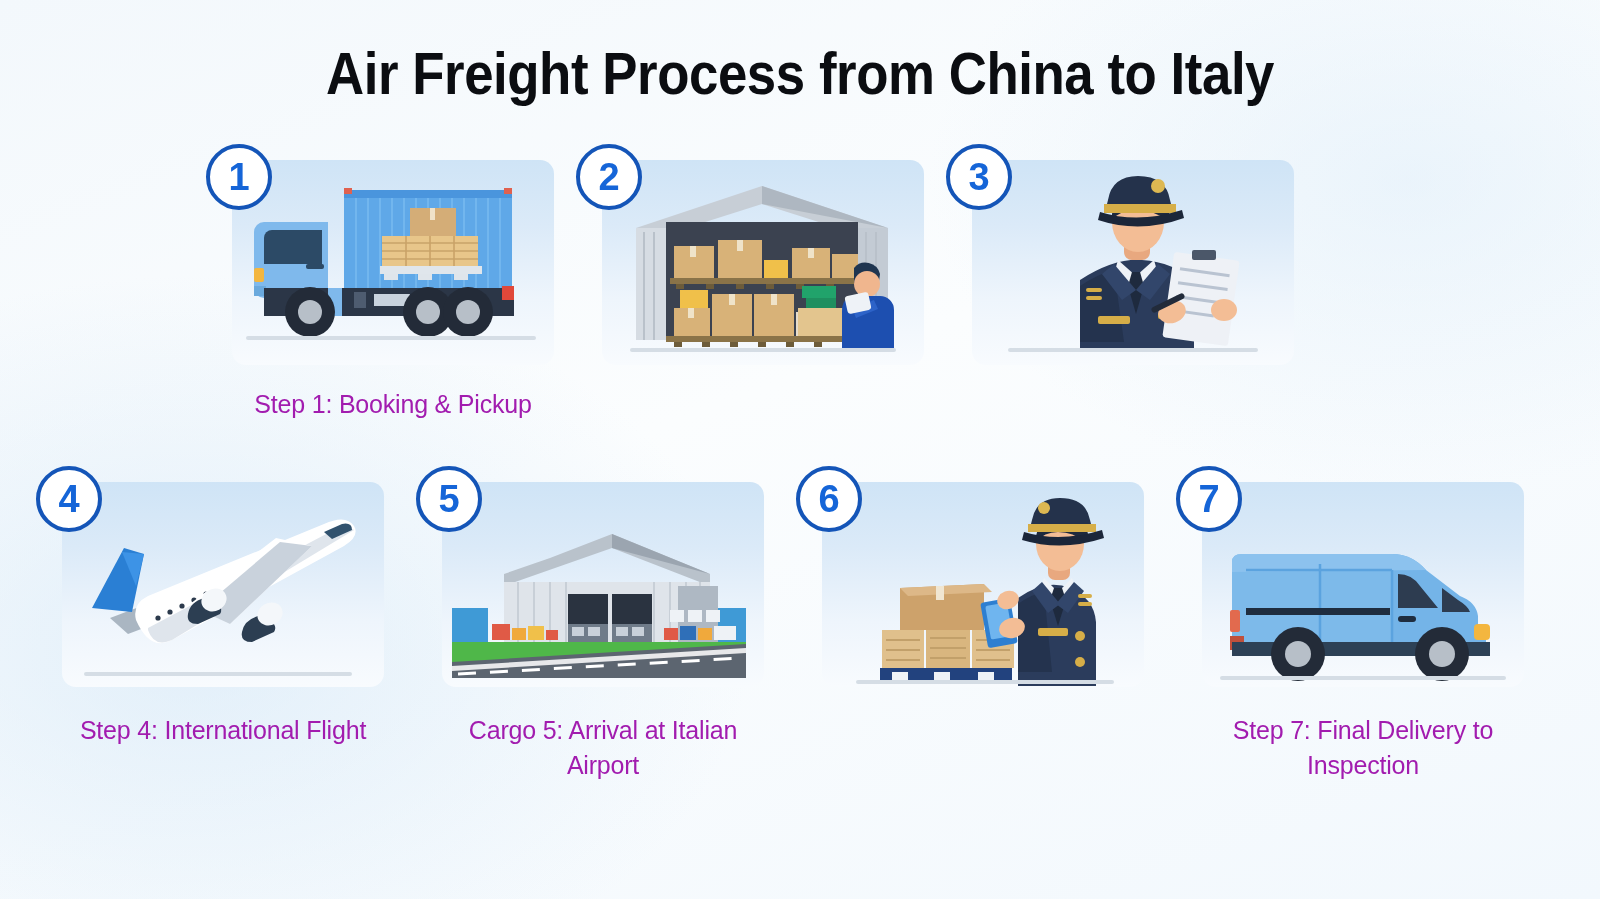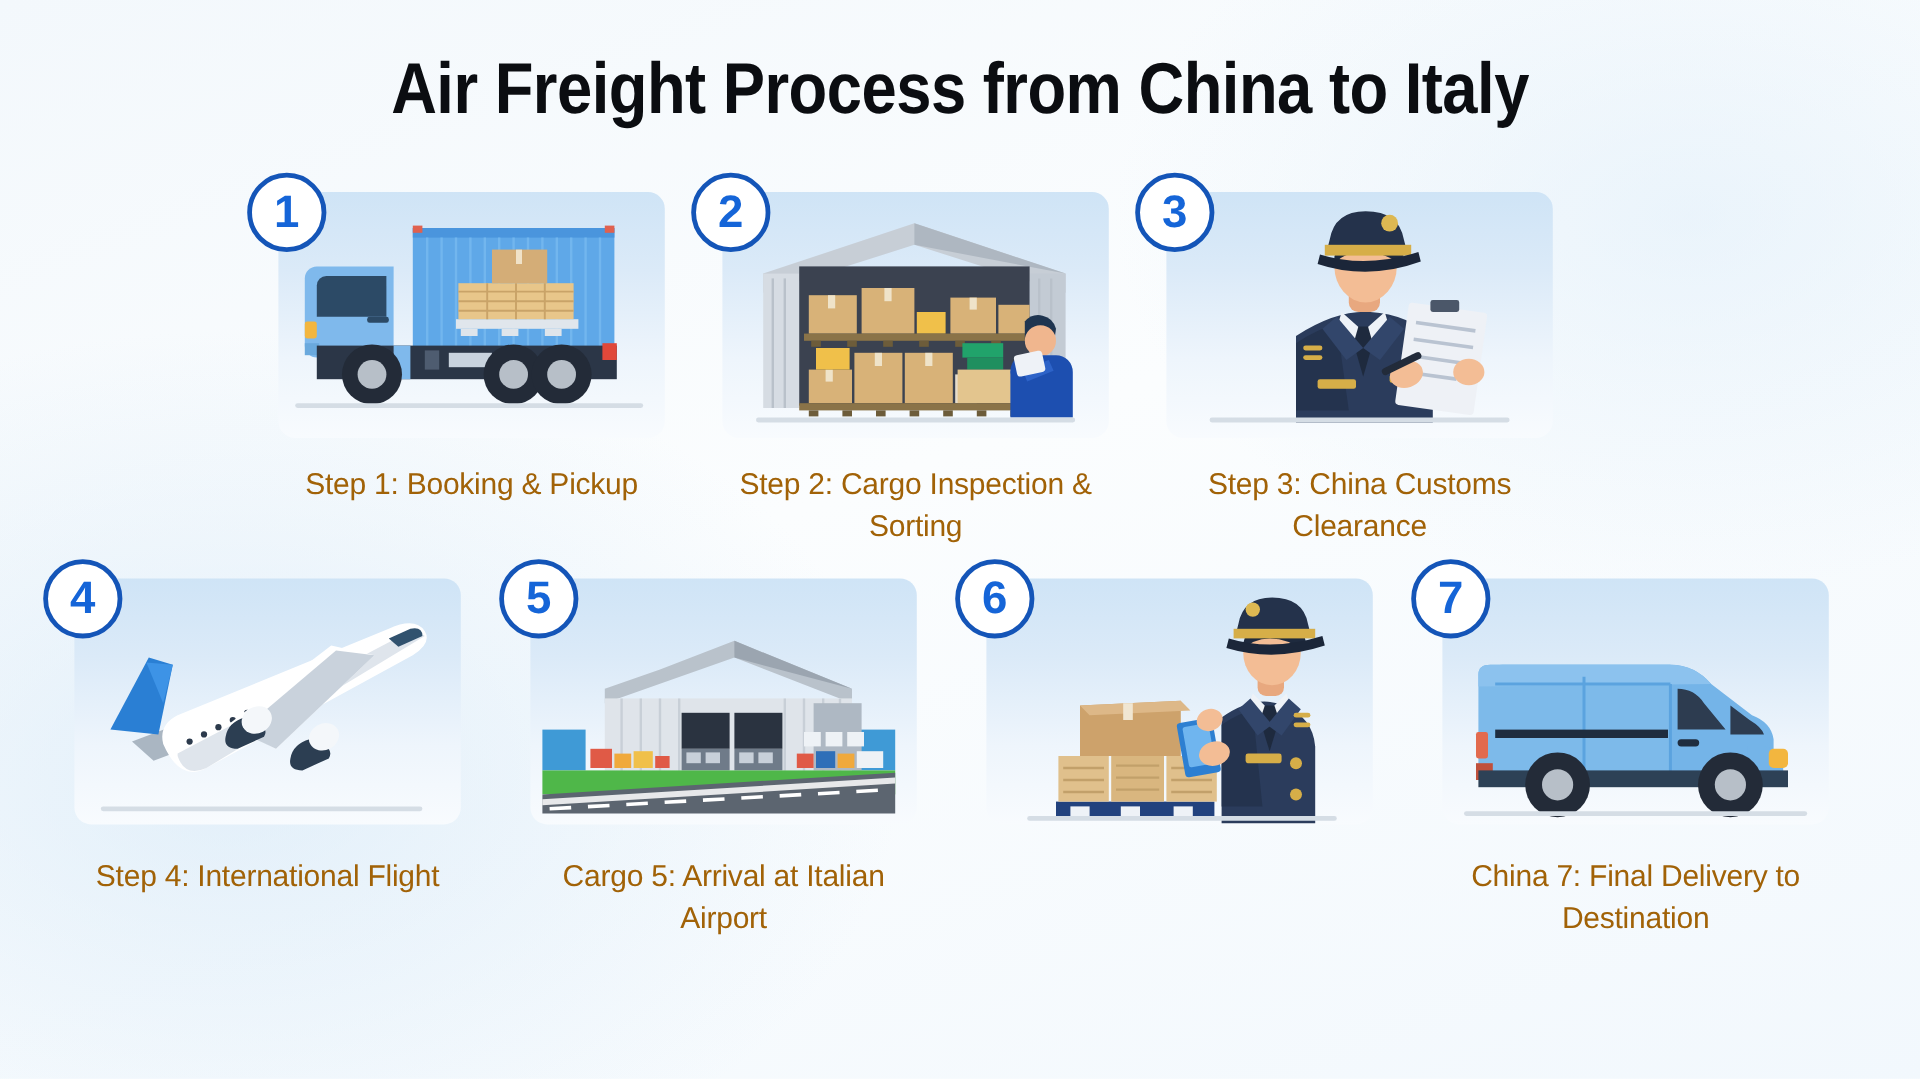--- a/index.html
+++ b/index.html
@@ -105,21 +105,21 @@
     color: #1565d8;
     z-index: 3;
   }
 
   .caption {
     margin-top: 22px;
     width: 322px;
     text-align: center;
     font-size: 25px;
     line-height: 35px;
-    color: #a16207;
+    color: #a21caf;
     letter-spacing: -0.2px;
   }
   .row-bottom .caption { margin-top: 26px; }
 </style>
 </head>
 <body>
 
 <div class="page">
 
   <div class="title">Air Freight Process from China to Italy</div>
@@ -258,21 +258,20 @@
 
           <path d="M252 108 a15,15 0 0 1 26,6 l-2 14 h-24 z" fill="#1f3550"></path>
           <circle cx="265" cy="124" r="13" fill="#f0b68e"></circle>
           <path d="M248 136 h30 a14,14 0 0 1 14,14 v38 h-52 v-36 a16,16 0 0 1 8,-16 z" fill="#1d4fb0"></path>
           <path d="M250 148 l22 -8 l4 9 l-22 9 z" fill="#2d63c8"></path>
           <rect x="244" y="134" width="24" height="18" rx="3" fill="#eef2f7" transform="rotate(-12 256 143)"></rect>
 
           <rect x="28" y="188" width="266" height="4" rx="2" fill="#d5dde5"></rect>
         </svg>
       </div>
-      <div class="caption">Step 2: Cargo Inspection &amp; Sorting</div>
     </div>
 
     <div class="step">
       <div class="card">
         <div class="badge">3</div>
         <svg class="art" viewBox="0 0 322 205">
 
           <path d="M108 120 q34 -22 62 -20 q32 2 52 22 v70 h-114 z" fill="#2b3c5c"></path>
           <path d="M108 126 q18 -12 34 -16 l10 72 h-44 z" fill="#24334e"></path>
 
@@ -308,21 +307,20 @@
           </g>
 
           <ellipse cx="200" cy="152" rx="14" ry="11" fill="#f3bd95" transform="rotate(-18 200 152)"></ellipse>
           <ellipse cx="252" cy="150" rx="13" ry="11" fill="#f3bd95"></ellipse>
 
           <rect x="178" y="140" width="36" height="6" rx="3" fill="#222b3a" transform="rotate(-26 196 143)"></rect>
 
           <rect x="36" y="188" width="250" height="4" rx="2" fill="#d5dde5"></rect>
         </svg>
       </div>
-      <div class="caption">Step 3: China Customs Clearance</div>
     </div>
   </div>
 
   <div class="row row-bottom">
 
     <div class="step">
       <div class="card">
         <div class="badge">4</div>
         <svg class="art" viewBox="0 0 322 205">
 
@@ -528,16 +526,16 @@
           <rect x="30" y="160" width="258" height="14" fill="#2d4156"></rect>
 
           <circle cx="96" cy="172" r="27" fill="#232b38"></circle>
             <circle cx="96" cy="172" r="13" fill="#b7bfc8"></circle>
           <circle cx="240" cy="172" r="27" fill="#232b38"></circle>
             <circle cx="240" cy="172" r="13" fill="#b7bfc8"></circle>
 
           <rect x="18" y="194" width="286" height="4" rx="2" fill="#d5dde5"></rect>
         </svg>
       </div>
-      <div class="caption">China 7: Final Delivery to Destination</div>
+      <div class="caption">Step 7: Final Delivery to Inspection</div>
     </div>
   </div>
 </div>
 
 </body></html>

